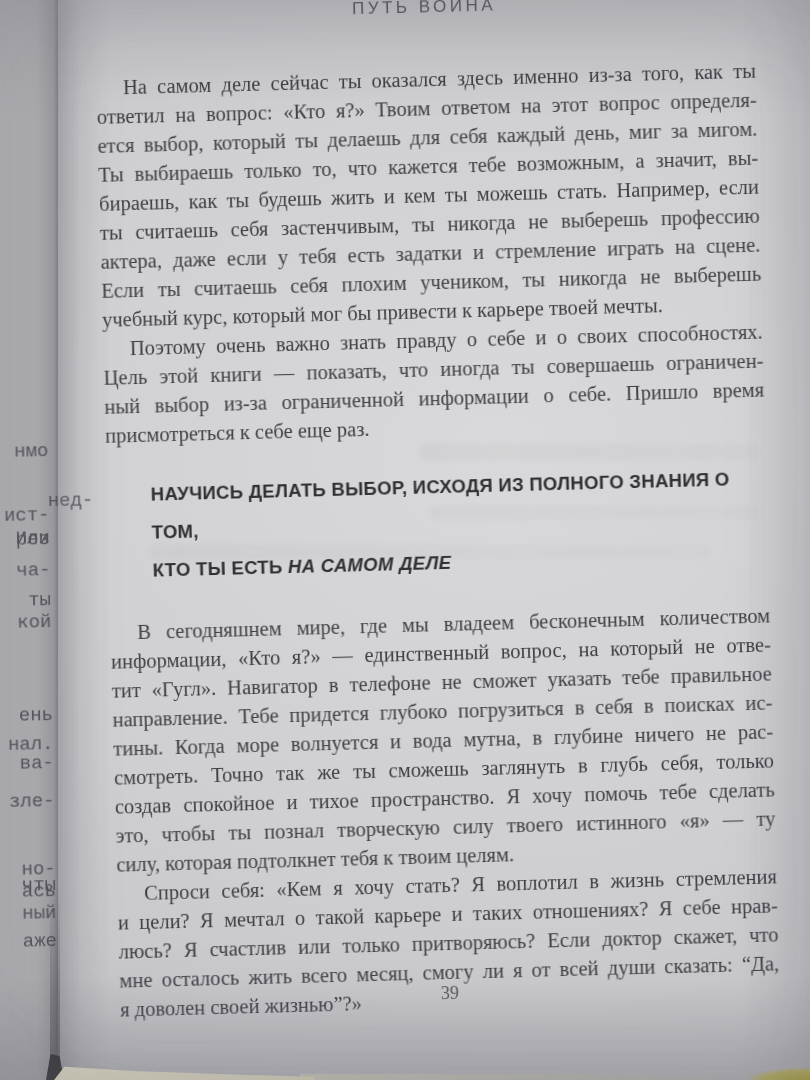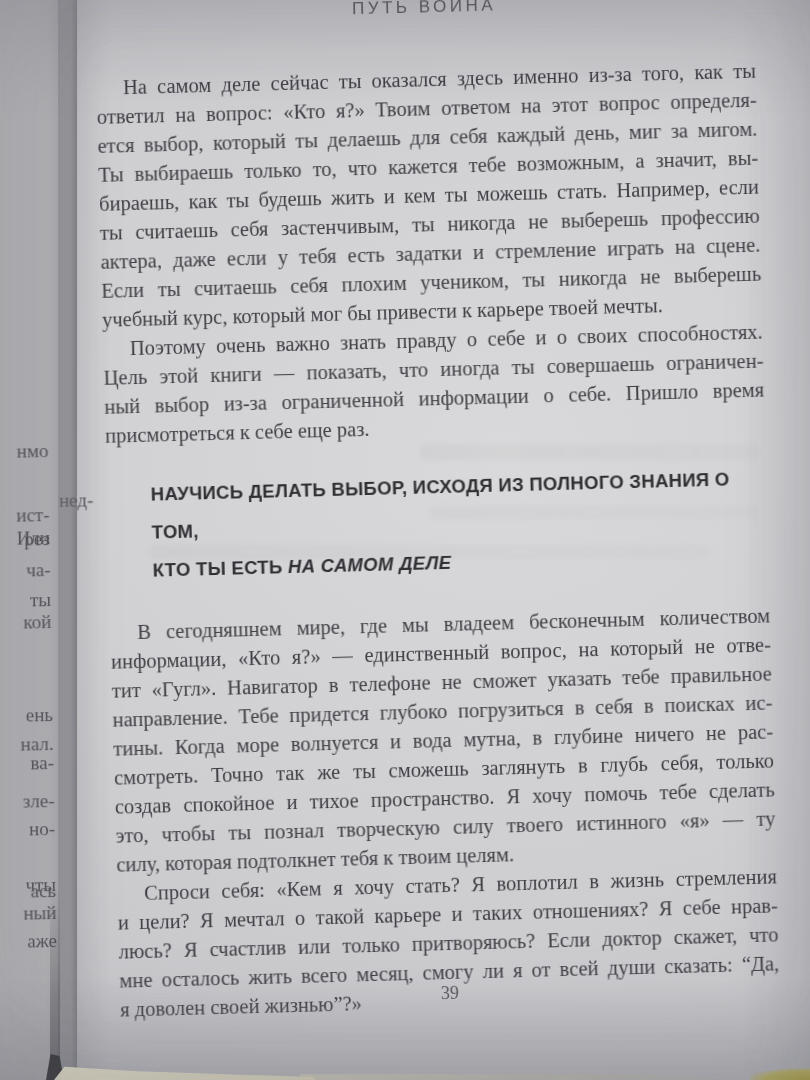--- a/index.html
+++ b/index.html
@@ -19,22 +19,23 @@
   .shade-bottom{position:absolute;left:0;bottom:0;right:0;height:120px;
     background:linear-gradient(0deg, rgba(120,120,128,.28), rgba(120,120,128,0) 85%);}
   .shade-right{position:absolute;right:0;top:0;bottom:0;width:70px;
     background:linear-gradient(270deg, rgba(135,135,143,.18), rgba(135,135,143,0));}
   .vignette{position:absolute;inset:0;pointer-events:none;
     box-shadow:inset 0 -45px 90px rgba(95,95,105,.18),
                inset 45px 0 90px rgba(95,95,105,.10),
                inset 0 35px 70px rgba(95,95,105,.10);}
   
   .left-page{
-    position:absolute;left:0;top:0;width:77px;height:100%;
+    position:absolute;left:0;top:0;width:58px;height:100%;
     background:linear-gradient(90deg, var(--left-page,#bbbbbe) 0%, #b3b3b6 62%, #9d9da1 92%, #818186 100%);
+    font-family:Liberation Mono, monospace;
   }
   .gutter{
     position:absolute;left:58px;top:0;width:52px;height:100%;
     background:linear-gradient(90deg, rgba(122,122,129,.45), rgba(122,122,129,.14) 45%, rgba(122,122,129,0));
   }
   .gutter-dark{
     position:absolute;left:50px;bottom:12px;width:10px;height:180px;
     background:linear-gradient(180deg, rgba(60,60,66,0), rgba(60,60,66,.55));
   }
   
@@ -118,21 +119,21 @@
         <div class="fragment" style="top: 527px;">Или</div>
         <div class="fragment" style="top: 504px;">ист-</div>
         <div class="fragment" style="top: 528px;">рез</div>
         <div class="fragment" style="top: 559px;">ча-</div>
         <div class="fragment" style="top: 589px;">ты</div>
         <div class="fragment" style="top: 611px;">кой</div>
         <div class="fragment" style="top: 704px;">ень</div>
         <div class="fragment" style="top: 733px;">нал.</div>
         <div class="fragment" style="top: 752px;">ва-</div>
         <div class="fragment" style="top: 790px;">зле-</div>
-        <div class="fragment" style="top: 818px;">но-</div>
+        <div class="fragment" style="top: 858px;">но-</div>
         <div class="fragment" style="top: 880px;">ась</div>
         <div class="fragment" style="top: 874px;">чты</div>
         <div class="fragment" style="top: 902px;">ный</div>
         <div class="fragment" style="top: 930px;">аже</div>
       </div>
   </div>
   <div class="gutter"></div>
   <div class="gutter-dark"></div>
 
   <div class="shade-top"></div>

